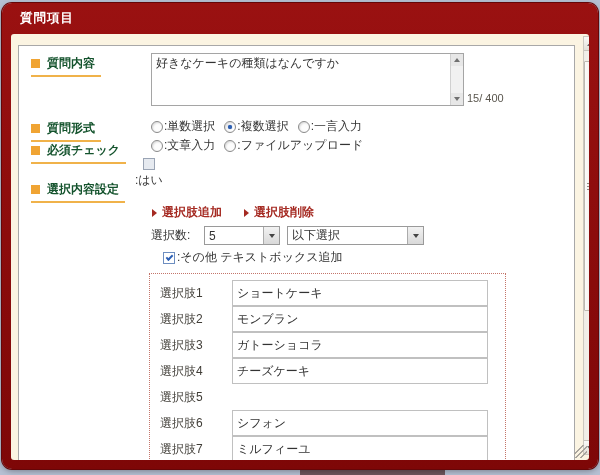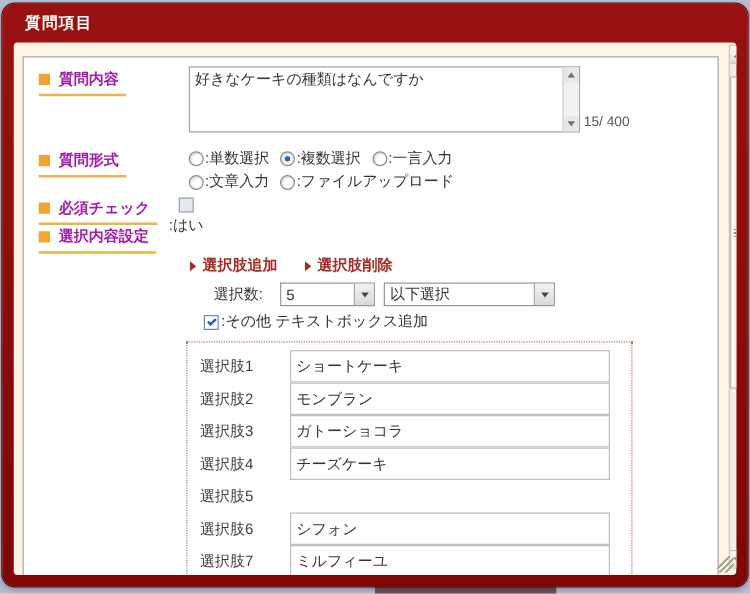--- a/index.html
+++ b/index.html
@@ -28,26 +28,26 @@
   
   .panel {
     position:absolute; left:7px; top:11px; width:557px; height:440px;
     background:#ffffff; border:1px solid #a8a8a8;
   }
 
   
   .flabel {
     position:absolute; left:12px; display:flex; align-items:center; gap:7px;
     border-bottom:2px solid #f0b24a; padding:0 6px 3px 0;
-    font-weight:bold; font-size:12px; color:#a21caf; white-space:nowrap;
+    font-weight:bold; font-size:12px; color:#14532d; white-space:nowrap;
   }
   .sq { width:9px; height:9px; background:#f0a433; flex:0 0 auto; }
   .flabel-content { top:9px; }
   .flabel-format  { top:74px; }
-  .flabel-required{ top:112px;text-align:center; }
+  .flabel-required{ top:96px;text-align:center; }
   .flabel-choice  { top:135px; }
 
   
   .ta {
     position:absolute; left:132px; top:7px; width:313px; height:53px;
     background:#fff; border:1px solid #a5a5a5; font-size:12px; color:#333;
   }
   .ta-text { position:absolute; left:4px; top:2px; right:16px; line-height:15px;font-family:Liberation Serif, serif; }
   .ta-scroll { position:absolute; right:0; top:0; bottom:0; width:13px; background:#f1f1f1; border-left:1px solid #d0d0d0; }
   .ta-up, .ta-down { position:absolute; left:0; right:0; height:12px; background:#e7e7e7; display:flex; align-items:center; justify-content:center; }
@@ -83,21 +83,21 @@
     display:block; position:absolute; left:2px; top:2px; width:7px; height:4px;
     border-left:2px solid #2b5fb5; border-bottom:2px solid #2b5fb5; transform:rotate(-45deg);
   }
 
   
   .links { position:absolute; left:133px; top:158px; display:flex; gap:22px; }
   .rlink { display:flex; align-items:center; gap:5px; font-size:12px; font-weight:bold; color:#a52a22; cursor:pointer; }
   .tri-right { width:0; height:0; border-top:4px solid transparent; border-bottom:4px solid transparent; border-left:5px solid #a52a22; }
 
   
-  .countrow { position:absolute; left:132px; top:180px; display:flex; align-items:center; font-size:12px; color:#333;margin-left:20px; }
+  .countrow { position:absolute; left:132px; top:180px; display:flex; align-items:center; font-size:12px; color:#333; }
   .countlabel { width:53px; }
   .select {
     height:19px; background:#fff; border:1px solid #9a9a9a; display:flex; align-items:center;
     font-size:12px; color:#333; position:relative; cursor:pointer;
   }
   .sel-count { width:76px; }
   .sel-mode { width:137px; margin-left:7px; }
   .sel-value { padding-left:4px; flex:1; overflow:hidden; white-space:nowrap; }
   .sel-btn {
     width:16px; height:100%; background:linear-gradient(#f2f2f2,#d9d9d9);

